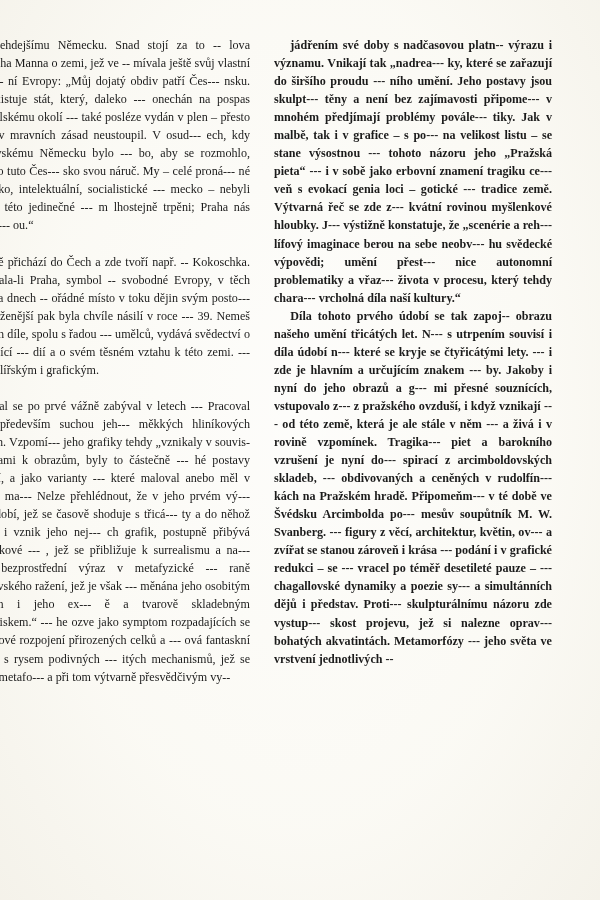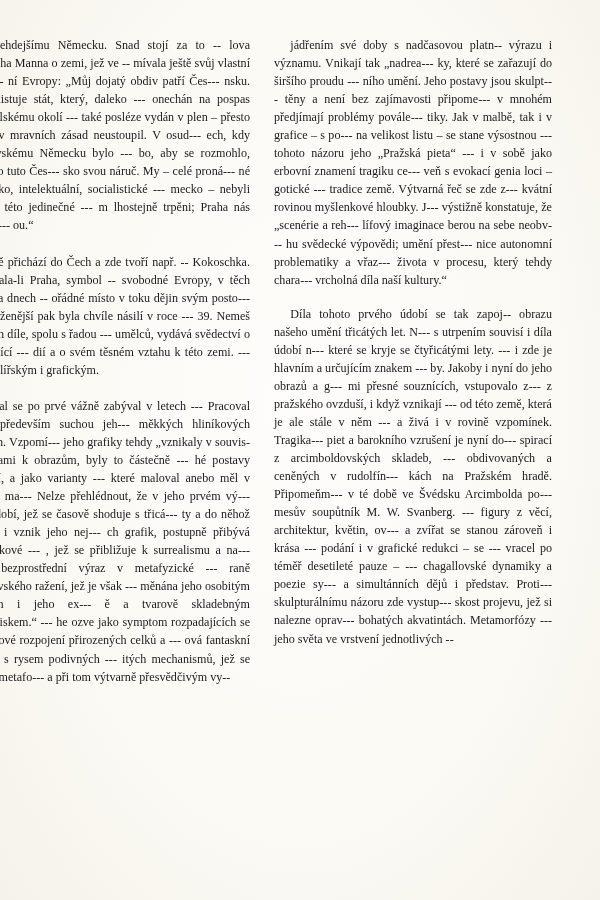--- a/index.html
+++ b/index.html
@@ -43,27 +43,28 @@
     hyphens: manual;
   }
   .col-left {
     width: 286px;
     margin-left: -36px;   
     padding-left: 0;
   }
   .col-right {
     width: 278px;
     margin-right: -26px;  
+    font-weight: bold;
   }
   .col p {
     margin: 0;
     text-indent: 1.35em;
   }
   .col p + p {
-    margin-top: 16px;
+    margin-top: 0;
   }
   .gap {
     height: 18px;
   }
   .col-left p { text-align: justify; }
   .col-right p { text-align: justify; }
   
   .lead { text-indent: 0; }
 </style>
 </head>

